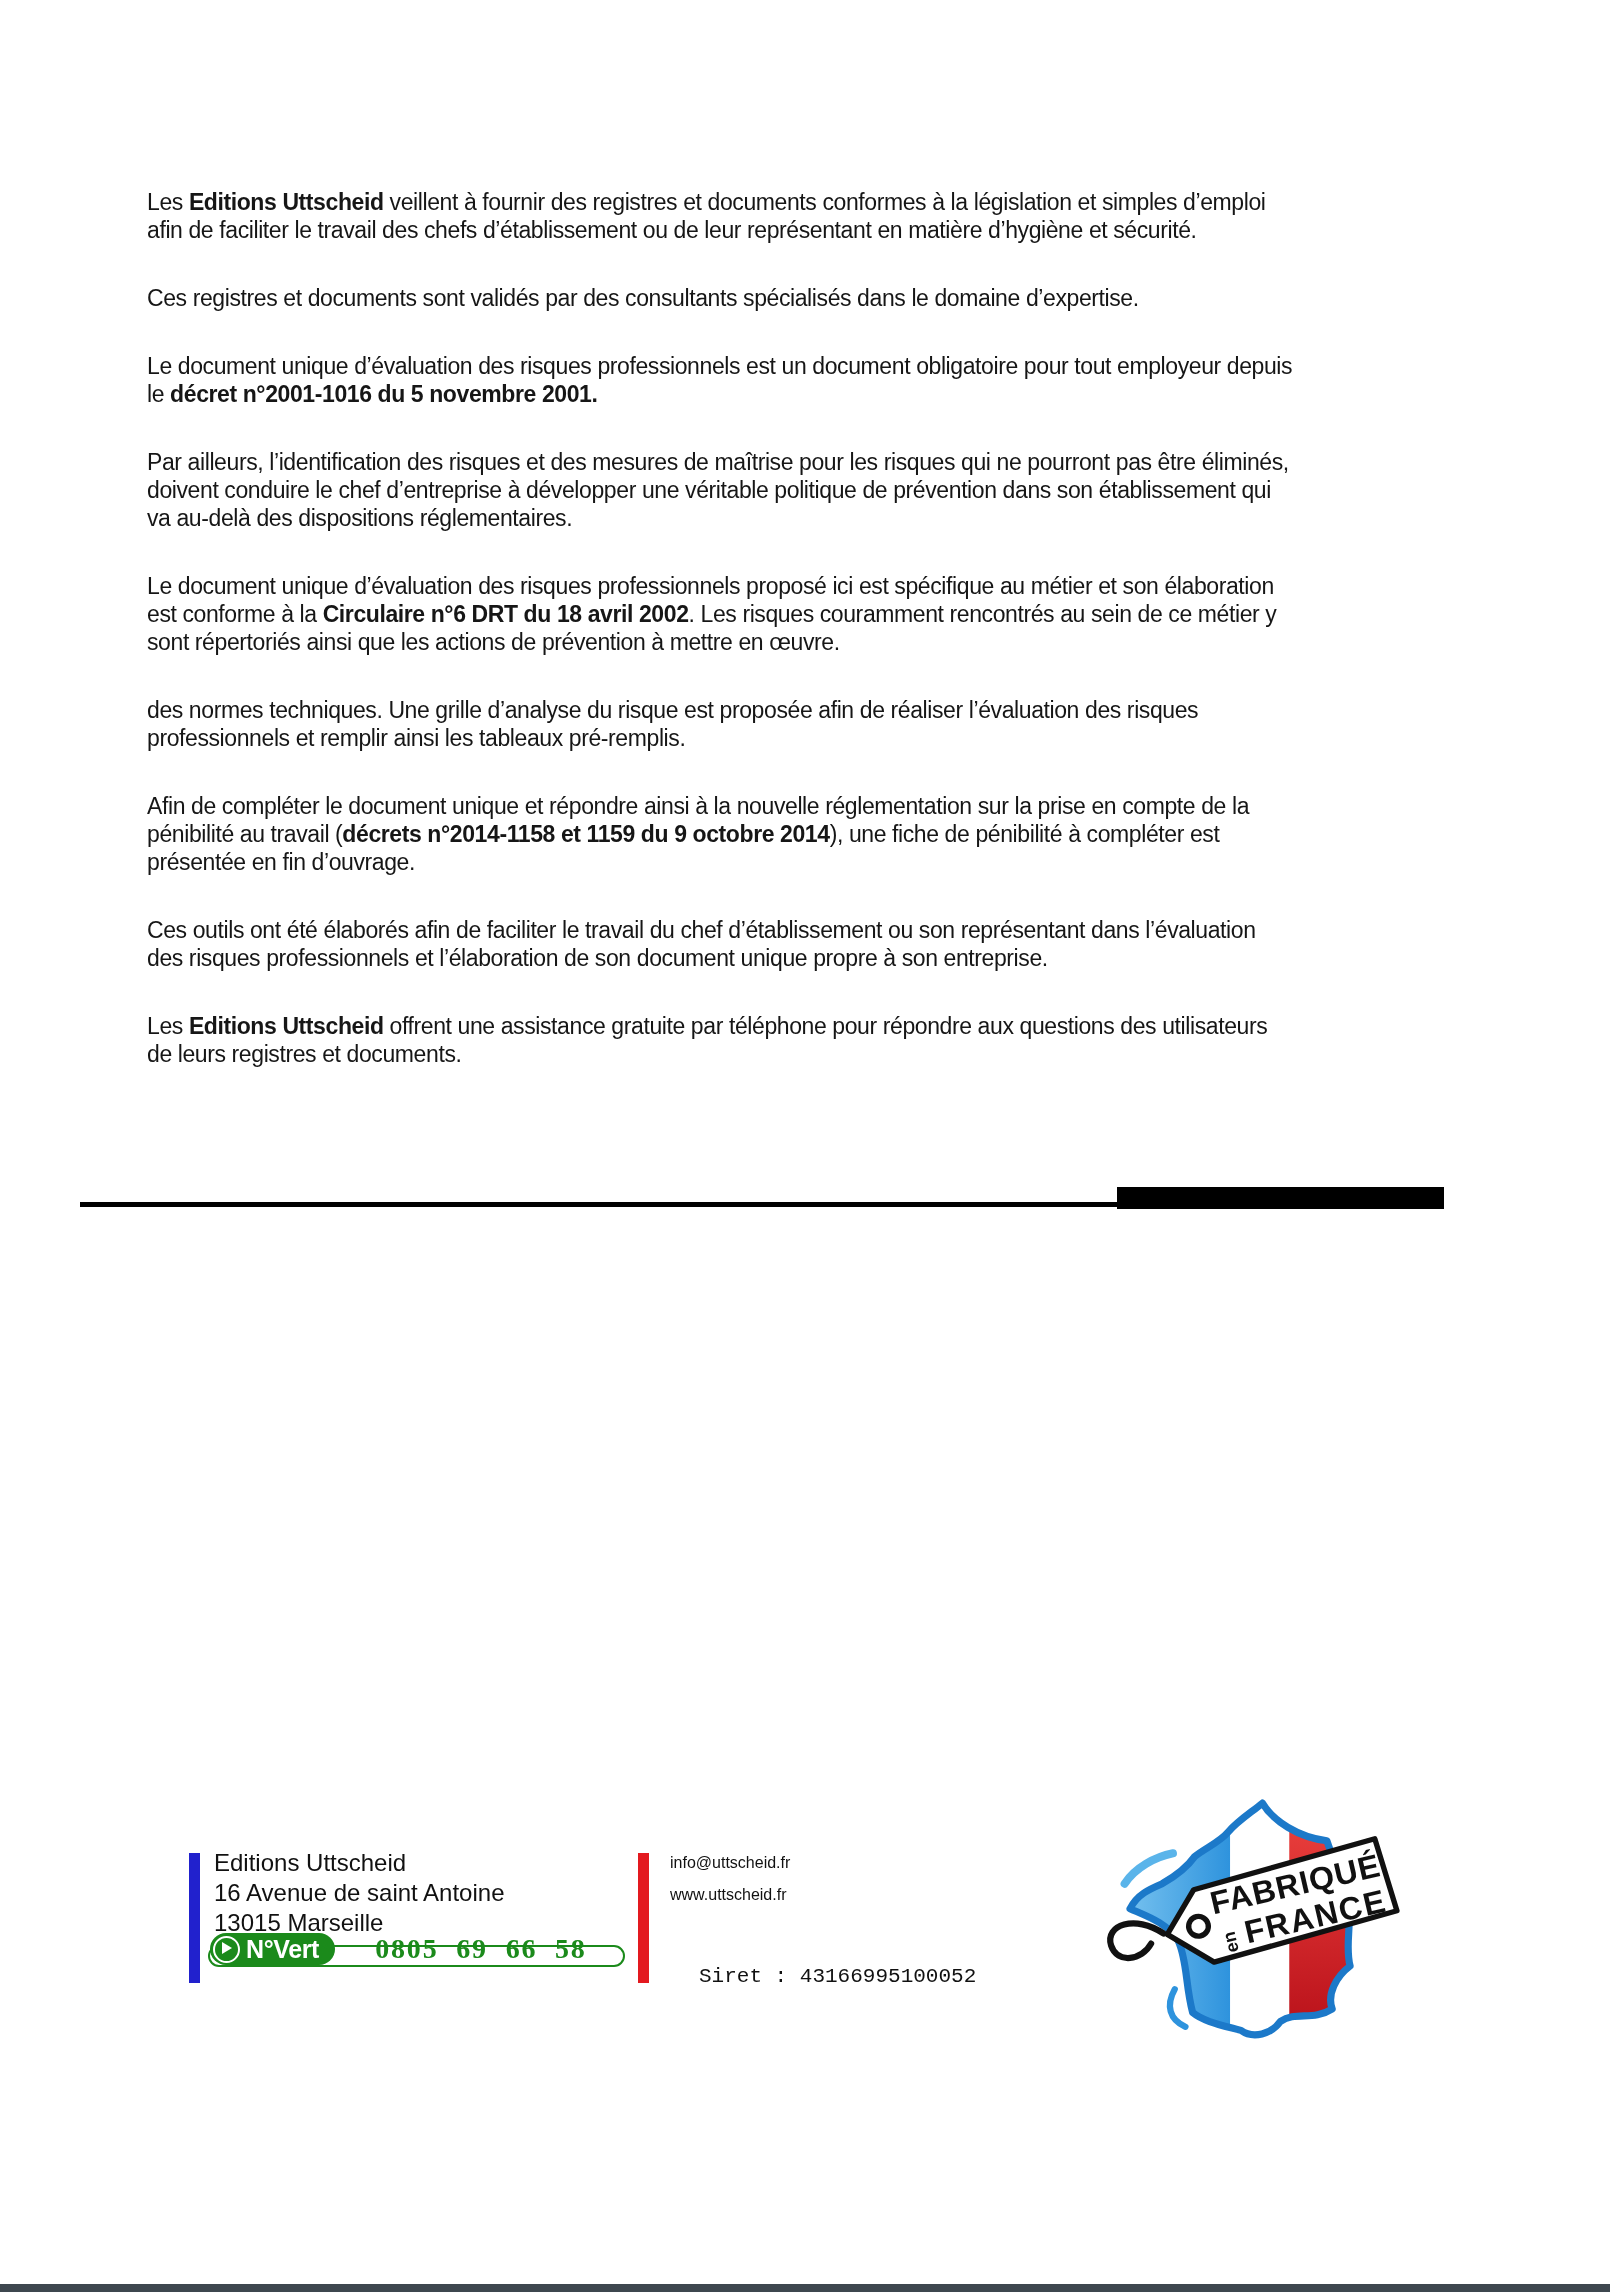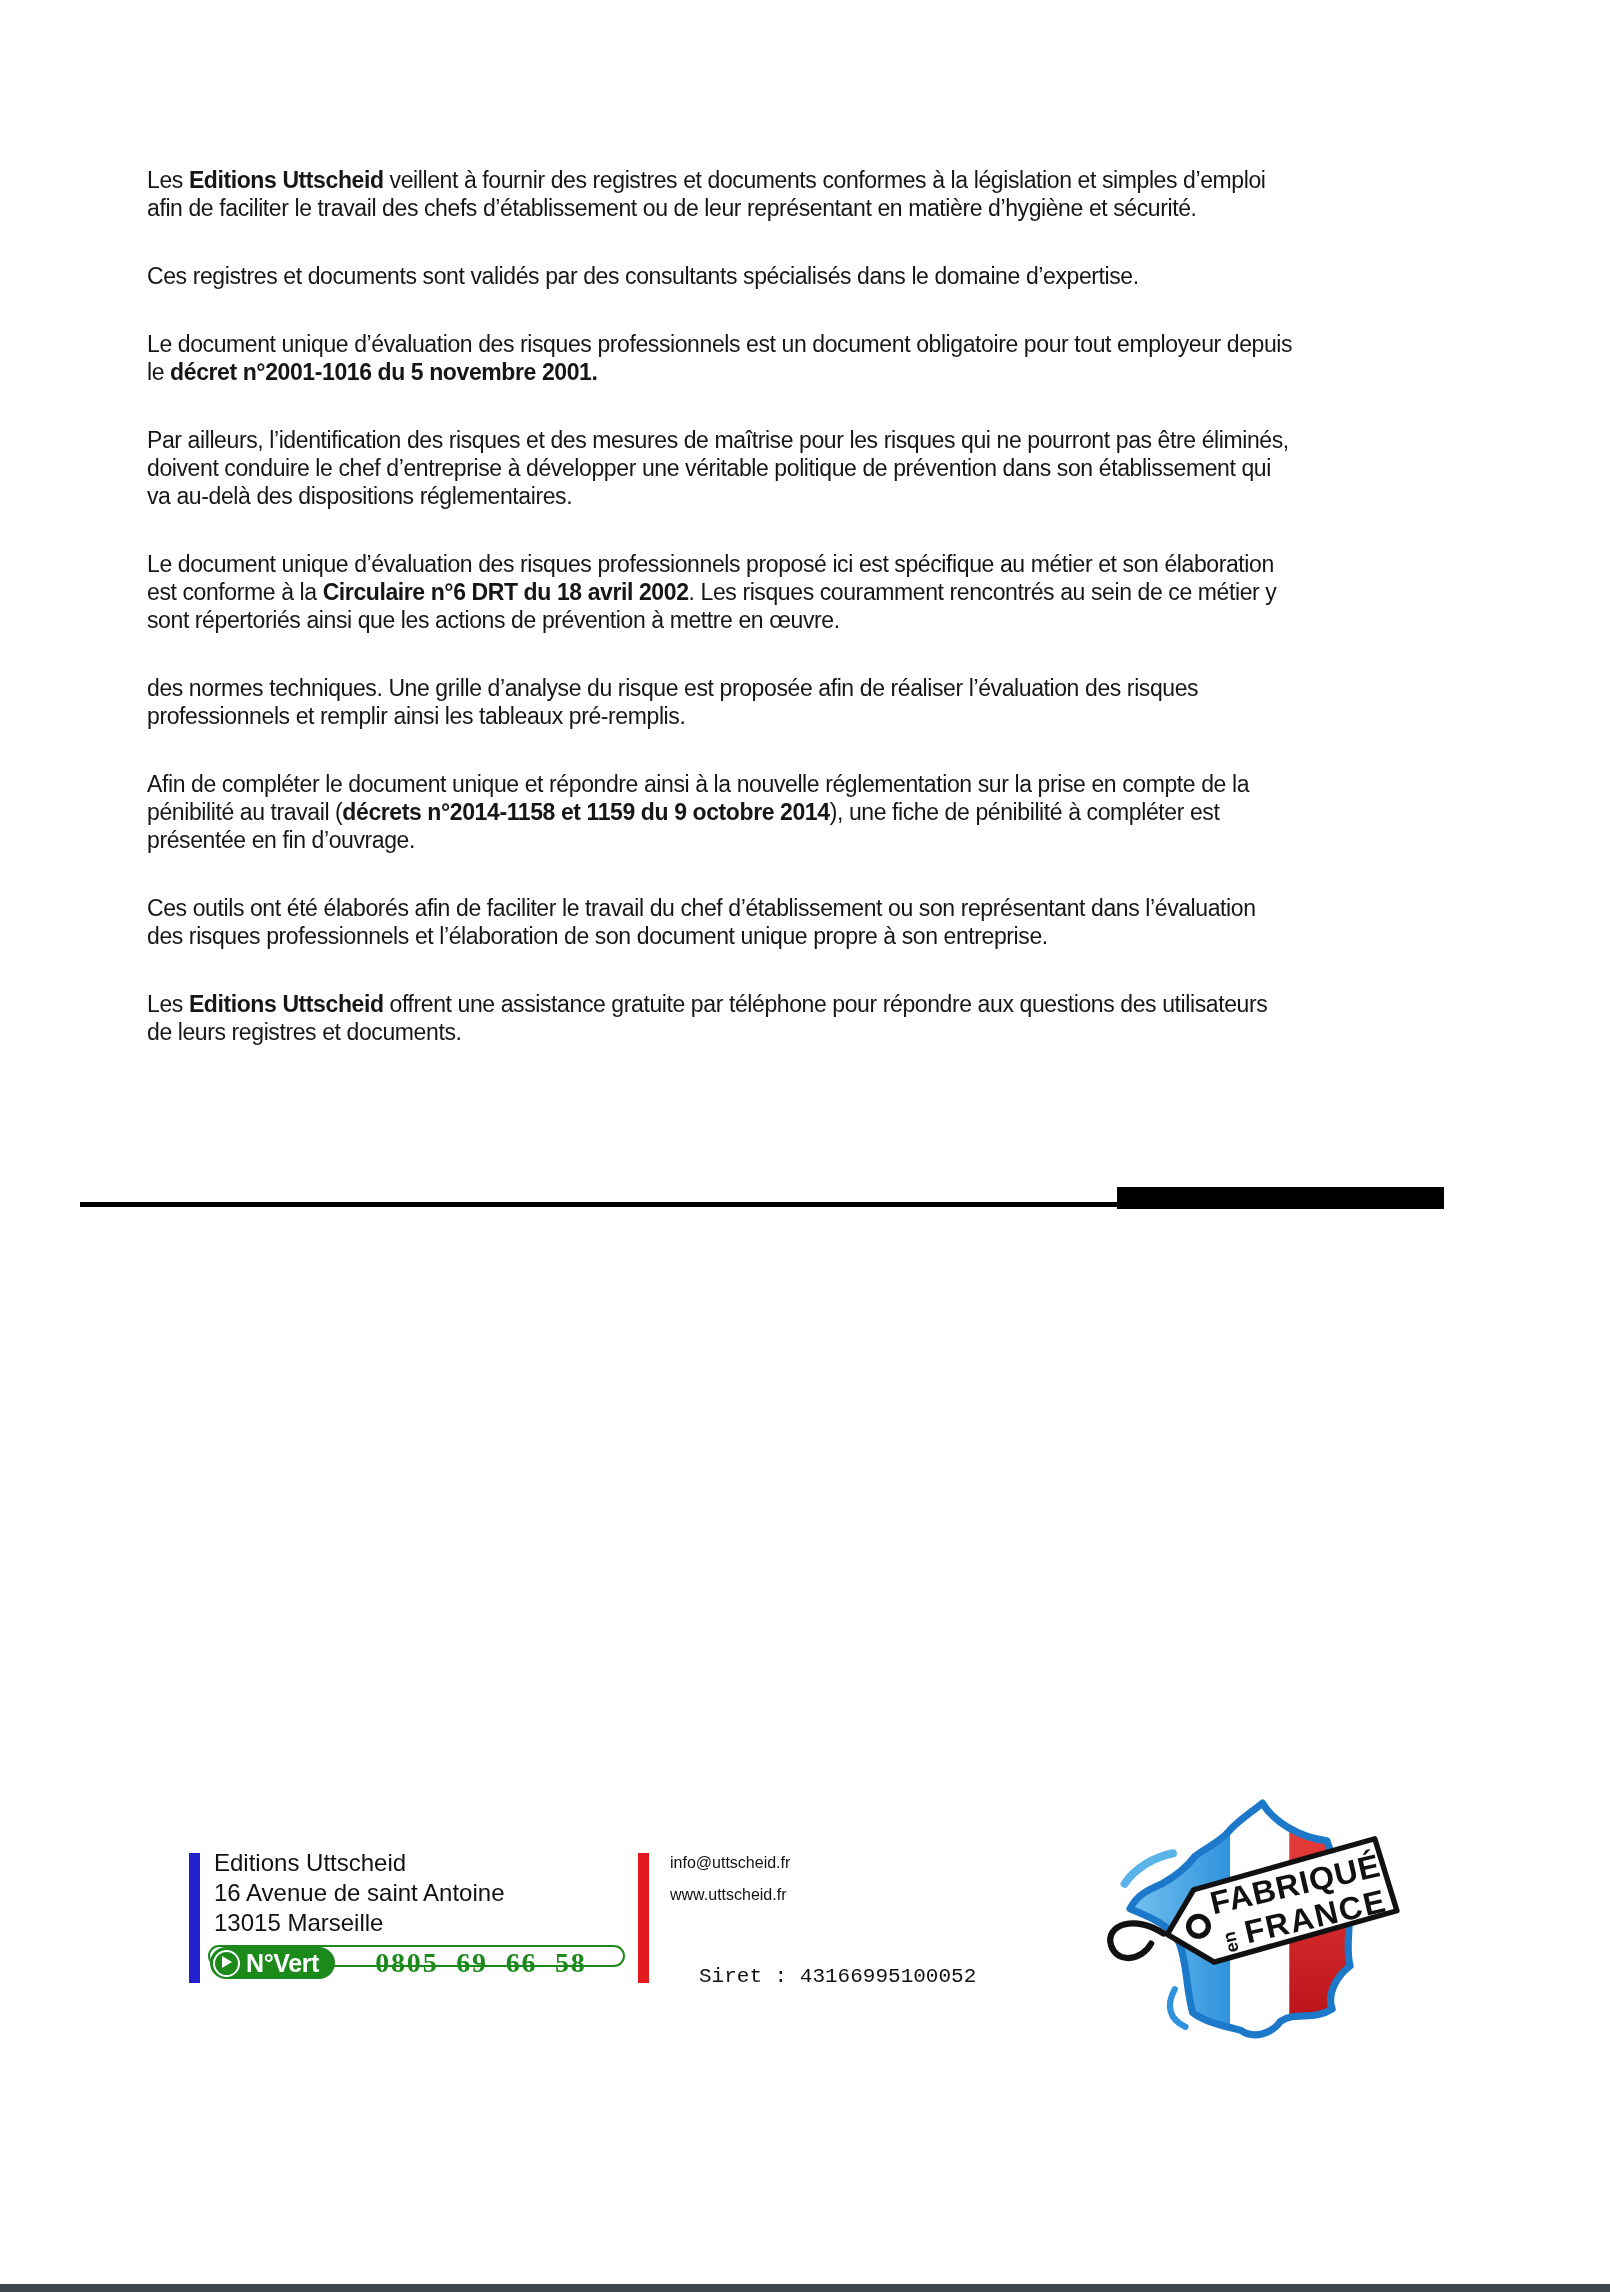--- a/index.html
+++ b/index.html
@@ -1,37 +1,37 @@
 <!DOCTYPE html>
 <html style="font-size:14.3px"><head>
 <meta charset="utf-8">
 <style>
   html,body{margin:0;padding:0;background:#888;}
   .page{
     position:relative;width:1610px;height:2293px;background:#ffffff;
     overflow:hidden;font-family:"Liberation Sans",sans-serif;color:#161616;
   }
   
-  .body-text{position:absolute;left:147px;top:166px;width:1397px;}
+  .body-text{position:absolute;left:147px;top:188px;width:1397px;}
   .para{margin:0 0 40px 0;}
   .tline{white-space:nowrap;line-height:28px;font-size:23px;letter-spacing:-0.4px;}
   .tline .b{font-weight:bold;}
   
   .divider-line{position:absolute;left:80px;top:1202px;width:1037px;height:5.4px;background:#000;}
   .divider-bar{position:absolute;left:1117px;top:1187px;width:327px;height:21.5px;background:#000;}
   
   .vbar{position:absolute;width:10.7px;height:130px;top:1853px;}
   .vbar.blue{left:189px;background:#2121cd;}
   .vbar.red{left:638px;background:#e3191f;}
   .addr{position:absolute;left:214px;top:1848px;font-size:24px;line-height:30px;color:#111;}
   .contact{position:absolute;left:670px;top:1847px;font-size:16px;line-height:32px;color:#111;}
   .siret{position:absolute;left:699px;top:1965px;font-size:21px;color:#111;font-family:Liberation Mono, monospace;}
   
   .nvert{position:absolute;left:208px;top:1945px;width:417px;height:22px;box-sizing:border-box;
-    background:#fff;border:2.7px solid #1b8a1b;border-radius:20.6px;display:flex;align-items:flex-start;gap:16px;}
+    background:#fff;border:2.7px solid #1b8a1b;border-radius:20.6px;display:flex;align-items:flex-end;gap:16px;}
   .nvert-left{height:32px;background:#1b8a1b;border-radius:16px;display:flex;align-items:center;
     padding:0 16px 0 2.7px;gap:6.3px;}
   .nvert-icon{width:27px;height:27px;border-radius:50%;background:#1b8a1b;border:2.7px solid #fff;
     box-sizing:border-box;position:relative;flex:0 0 auto;}
   .nvert-icon::after{content:"";position:absolute;left:7.2px;top:4.5px;width:0;height:0;
     border-left:10.7px solid #fff;border-top:6.3px solid transparent;border-bottom:6.3px solid transparent;}
   .nvert-label{color:#fff;font-weight:bold;font-size:25px;letter-spacing:-0.4px;white-space:nowrap;}
   .nvert-number{flex:1;text-align:center;font-family:"Liberation Serif",serif;font-weight:bold;
     font-size:28px;color:#1b8a1b;letter-spacing:1.8px;word-spacing:9px;padding-right:12px;white-space:nowrap;}
   

